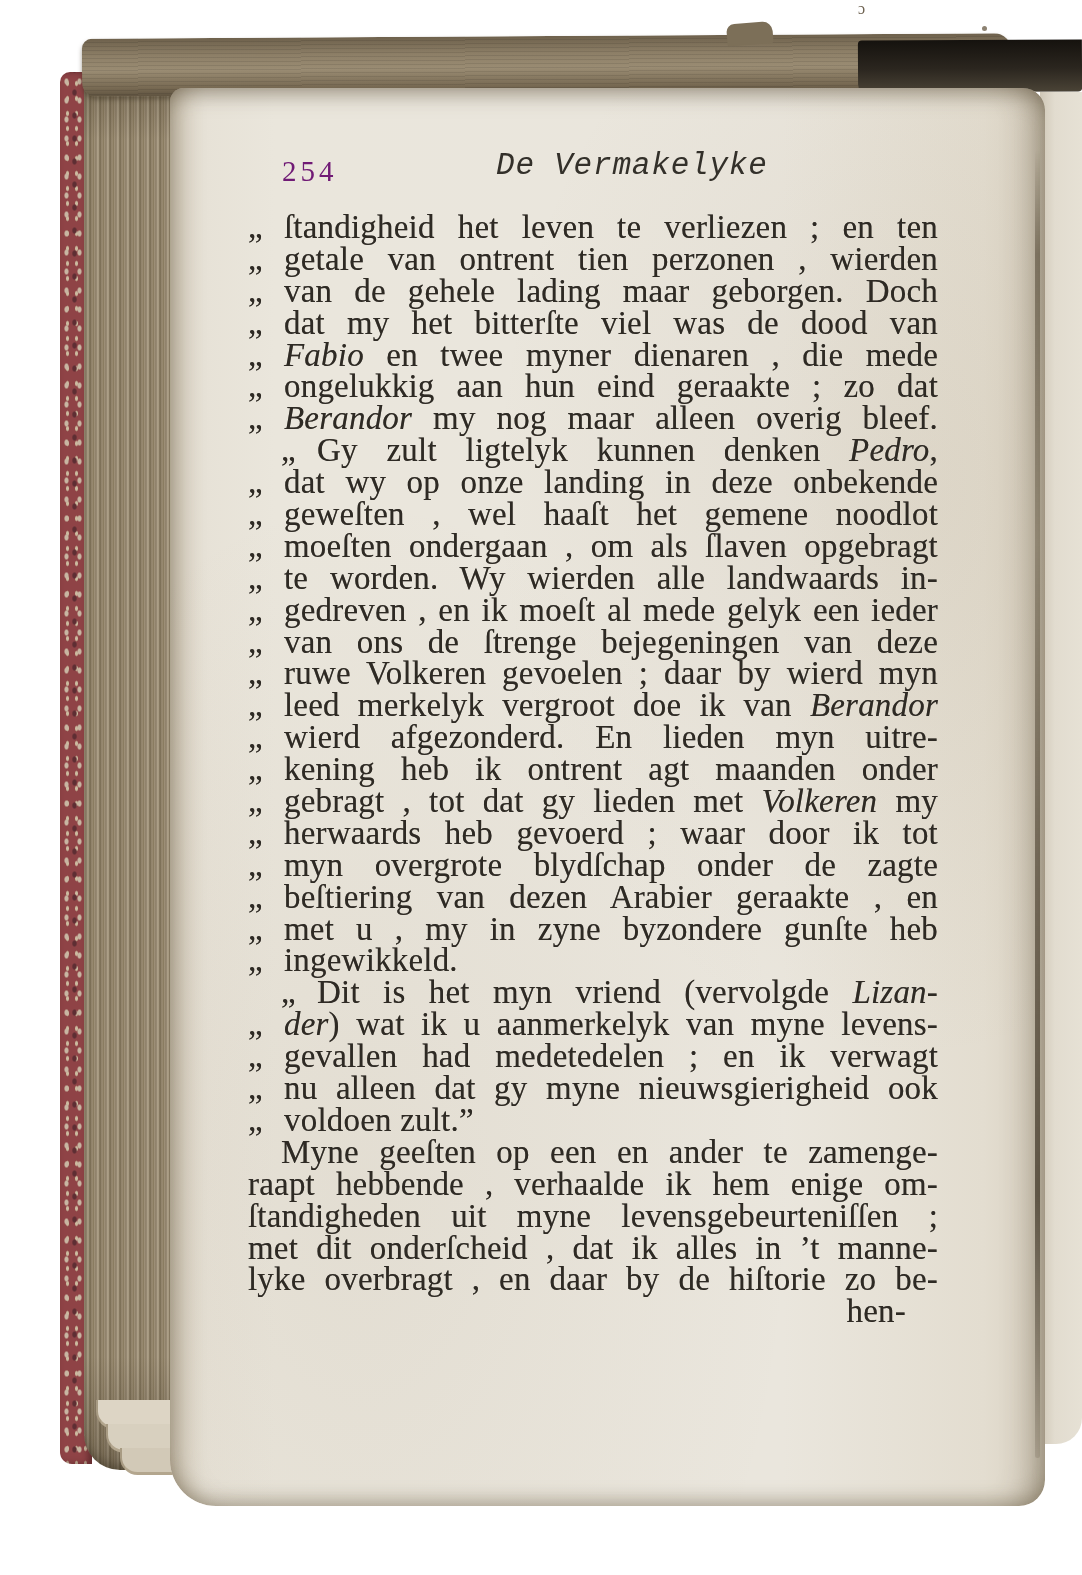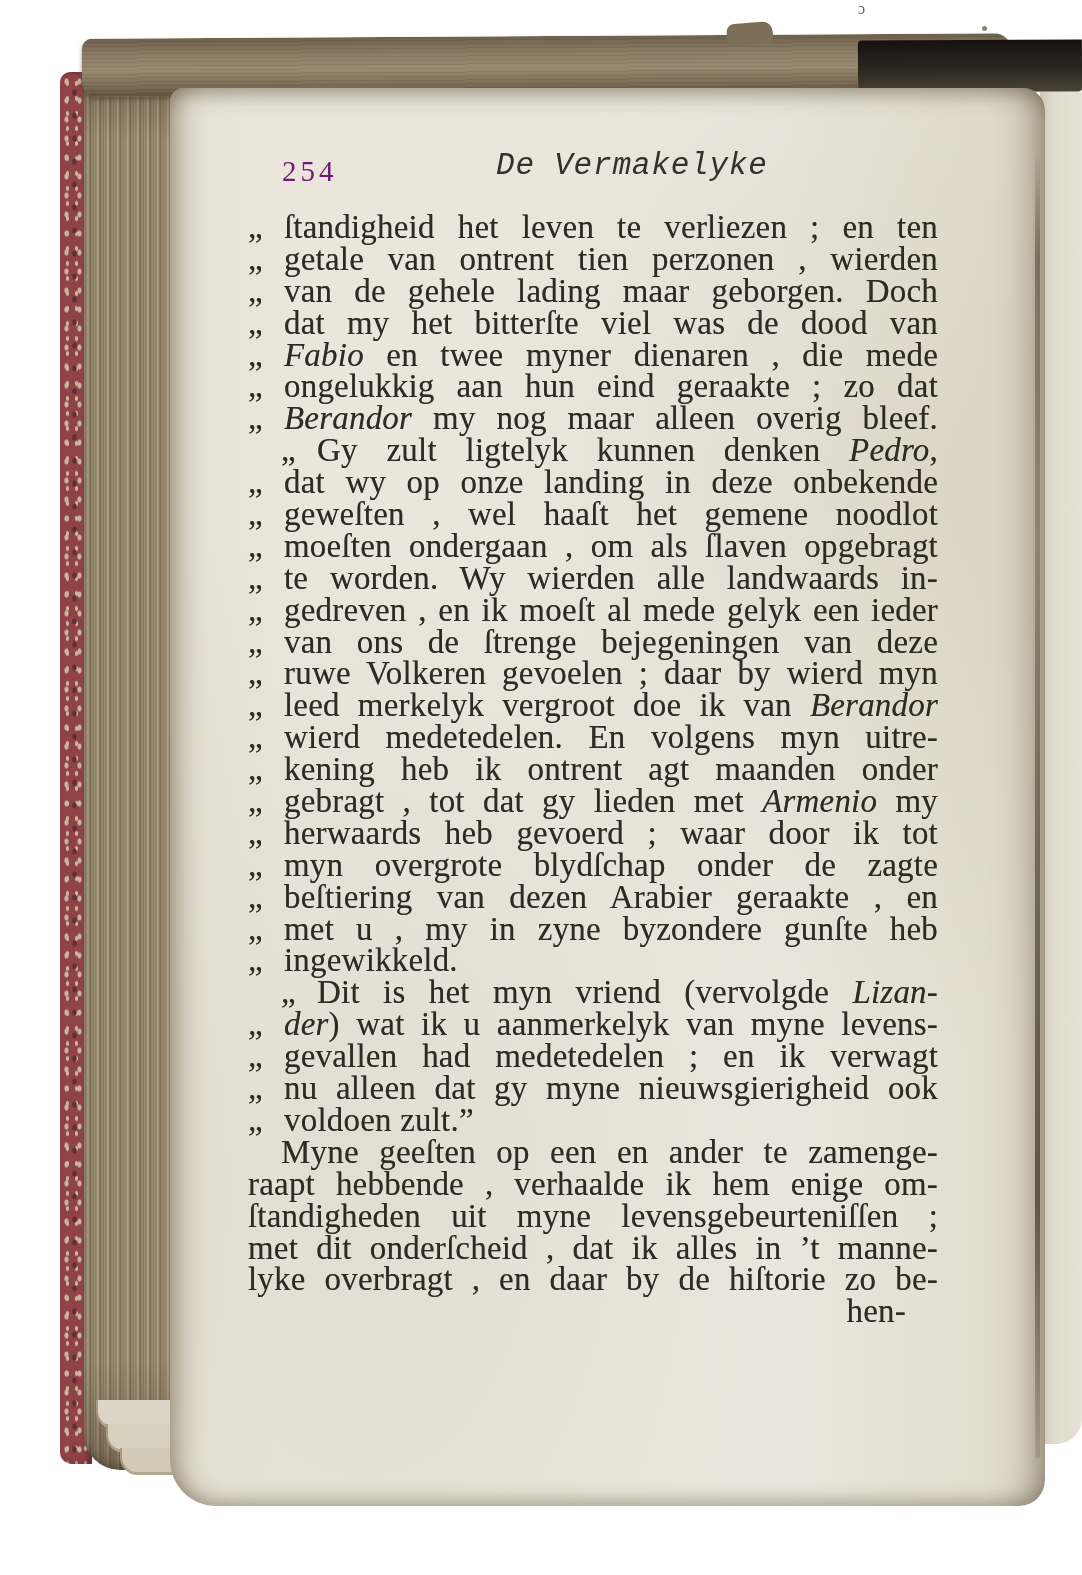--- a/index.html
+++ b/index.html
@@ -114,23 +114,23 @@
         <div class="line"><span class="q">„</span><span class="it">Berandor</span><span> my nog maar alleen overig bleef.</span></div>
         <div class="line indent"><span class="q">„</span><span>Gy zult ligtelyk kunnen denken </span><span class="it">Pedro</span><span>,</span></div>
         <div class="line"><span class="q">„</span><span>dat wy op onze landing in deze onbekende</span></div>
         <div class="line"><span class="q">„</span><span>geweſten , wel haaſt het gemene noodlot</span></div>
         <div class="line"><span class="q">„</span><span>moeſten ondergaan , om als ſlaven opgebragt</span></div>
         <div class="line"><span class="q">„</span><span>te worden. Wy wierden alle landwaards in-</span></div>
         <div class="line"><span class="q">„</span><span>gedreven , en ik moeſt al mede gelyk een ieder</span></div>
         <div class="line"><span class="q">„</span><span>van ons de ſtrenge bejegeningen van deze</span></div>
         <div class="line"><span class="q">„</span><span>ruwe Volkeren gevoelen ; daar by wierd myn</span></div>
         <div class="line"><span class="q">„</span><span>leed merkelyk vergroot doe ik van </span><span class="it">Berandor</span></div>
-        <div class="line"><span class="q">„</span><span>wierd medetedelen. En volgens myn uitre-</span></div>
+        <div class="line"><span class="q">„</span><span>wierd afgezonderd. En lieden myn uitre-</span></div>
         <div class="line"><span class="q">„</span><span>kening heb ik ontrent agt maanden onder</span></div>
-        <div class="line"><span class="q">„</span><span>gebragt , tot dat gy lieden met </span><span class="it">Armenio</span><span> my</span></div>
+        <div class="line"><span class="q">„</span><span>gebragt , tot dat gy lieden met </span><span class="it">Volkeren</span><span> my</span></div>
         <div class="line"><span class="q">„</span><span>herwaards heb gevoerd ; waar door ik tot</span></div>
         <div class="line"><span class="q">„</span><span>myn overgrote blydſchap onder de zagte</span></div>
         <div class="line"><span class="q">„</span><span>beſtiering van dezen Arabier geraakte , en</span></div>
         <div class="line"><span class="q">„</span><span>met u , my in zyne byzondere gunſte heb</span></div>
         <div class="line noj"><span class="q">„</span><span>ingewikkeld.</span></div>
         <div class="line indent"><span class="q">„</span><span>Dit is het myn vriend (vervolgde </span><span class="it">Lizan-</span></div>
         <div class="line"><span class="q">„</span><span class="it">der</span><span>) wat ik u aanmerkelyk van myne levens-</span></div>
         <div class="line"><span class="q">„</span><span>gevallen had medetedelen ; en ik verwagt</span></div>
         <div class="line"><span class="q">„</span><span>nu alleen dat gy myne nieuwsgierigheid ook</span></div>
         <div class="line noj"><span class="q">„</span><span>voldoen zult.”</span></div>

